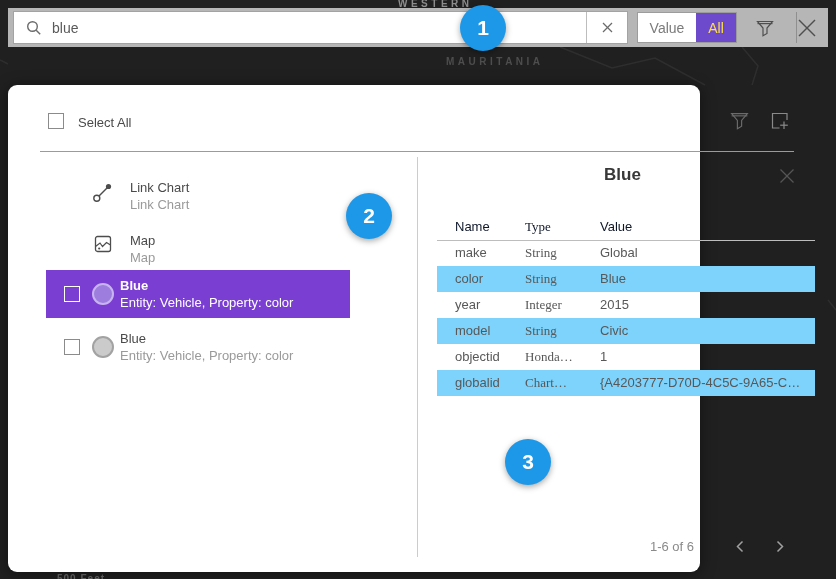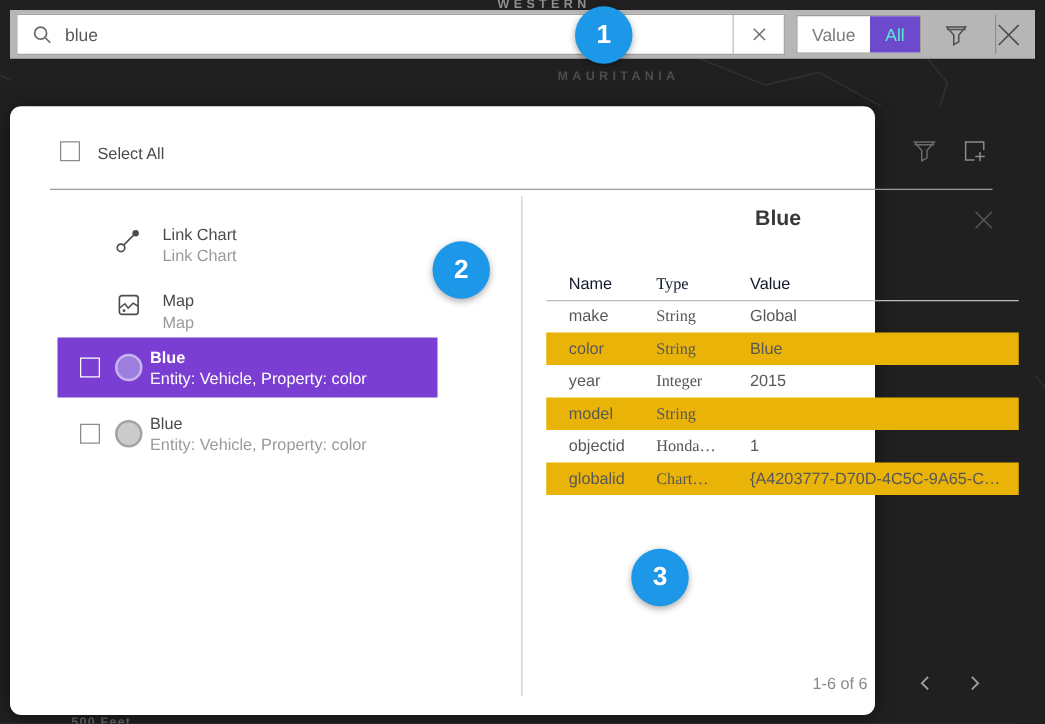--- a/index.html
+++ b/index.html
@@ -36,21 +36,21 @@
   }
   #scope-toggle {
     position:absolute; left:629px; top:4px; width:100px; height:31px;
     background:#ffffff; border:1px solid #9c9c9c; display:flex;
   }
   .scope-opt {
     display:flex; align-items:center; justify-content:center;
     font-size:14px; cursor:pointer;
   }
   .scope-opt.data { flex:0 0 58px; color:#7b7b7b; }
-  .scope-opt.all  { flex:1 1 auto; color:#5eead4; }
+  .scope-opt.all  { flex:1 1 auto; color:#fde047; }
   .bar-icon-btn {
     position:absolute; top:8px; width:24px; height:24px;
     display:flex; align-items:center; justify-content:center; cursor:pointer;
   }
   #bar-divider { position:absolute; left:788px; top:4px; width:1px; height:31px; background:#8f8f8f; }
   
   #panel {
     position:absolute; left:8px; top:85px; width:692px; height:487px;
     background:#ffffff; border-radius:9px; z-index:2;
     box-shadow:0 2px 16px rgba(0,0,0,0.45);
@@ -95,21 +95,21 @@
   }
   #detail-close { position:absolute; left:768px; top:80px; width:22px; height:22px;
     display:flex; align-items:center; justify-content:center; cursor:pointer; }
   #attr-table { position:absolute; left:429px; top:128px; width:378px; }
   .t-header { position:relative; height:27px; }
   .t-header span {
     position:absolute; top:6px; font-size:13px; color:#0f172a;
   }
   #attr-header-line { position:absolute; left:0; top:27px; width:378px; height:1px; background:#bdbdbd; }
   .t-row { position:relative; height:26px; }
-  .t-row.stripe { background:#eab308; }
+  .t-row.stripe { background:#7dd3fc; }
   .t-row span {
     position:absolute; top:0; line-height:26px; font-size:13px; color:#585858;
     white-space:nowrap;
   }
   .col-name  { left:18px; }
   .col-type  { left:88px;font-family:Liberation Serif, serif; }
   .col-value { left:163px; width:212px; overflow:hidden; }
   
   #pagination-label {
     position:absolute; left:622px; top:454px; width:84px; text-align:center;
@@ -258,20 +258,21 @@
         <span class="col-value">Blue</span>
       </div>
       <div class="t-row">
         <span class="col-name">year</span>
         <span class="col-type">Integer</span>
         <span class="col-value">2015</span>
       </div>
       <div class="t-row stripe">
         <span class="col-name">model</span>
         <span class="col-type">String</span>
+        <span class="col-value">Civic</span>
       </div>
       <div class="t-row">
         <span class="col-name">objectid</span>
         <span class="col-type">Honda…</span>
         <span class="col-value">1</span>
       </div>
       <div class="t-row stripe">
         <span class="col-name">globalid</span>
         <span class="col-type">Chart…</span>
         <span class="col-value">{A4203777-D70D-4C5C-9A65-C…</span>

